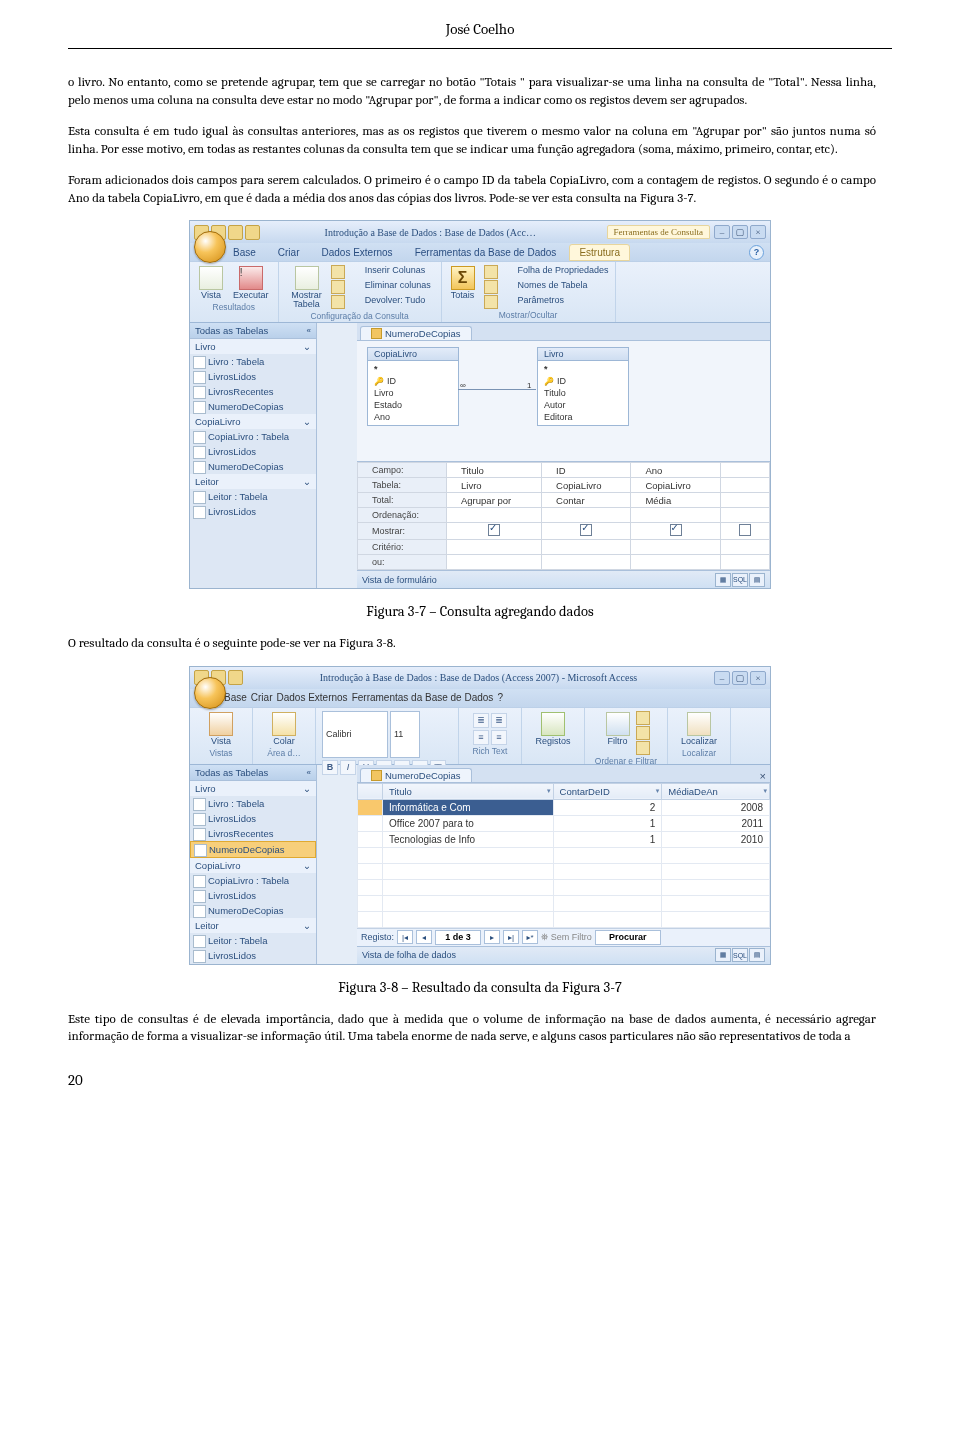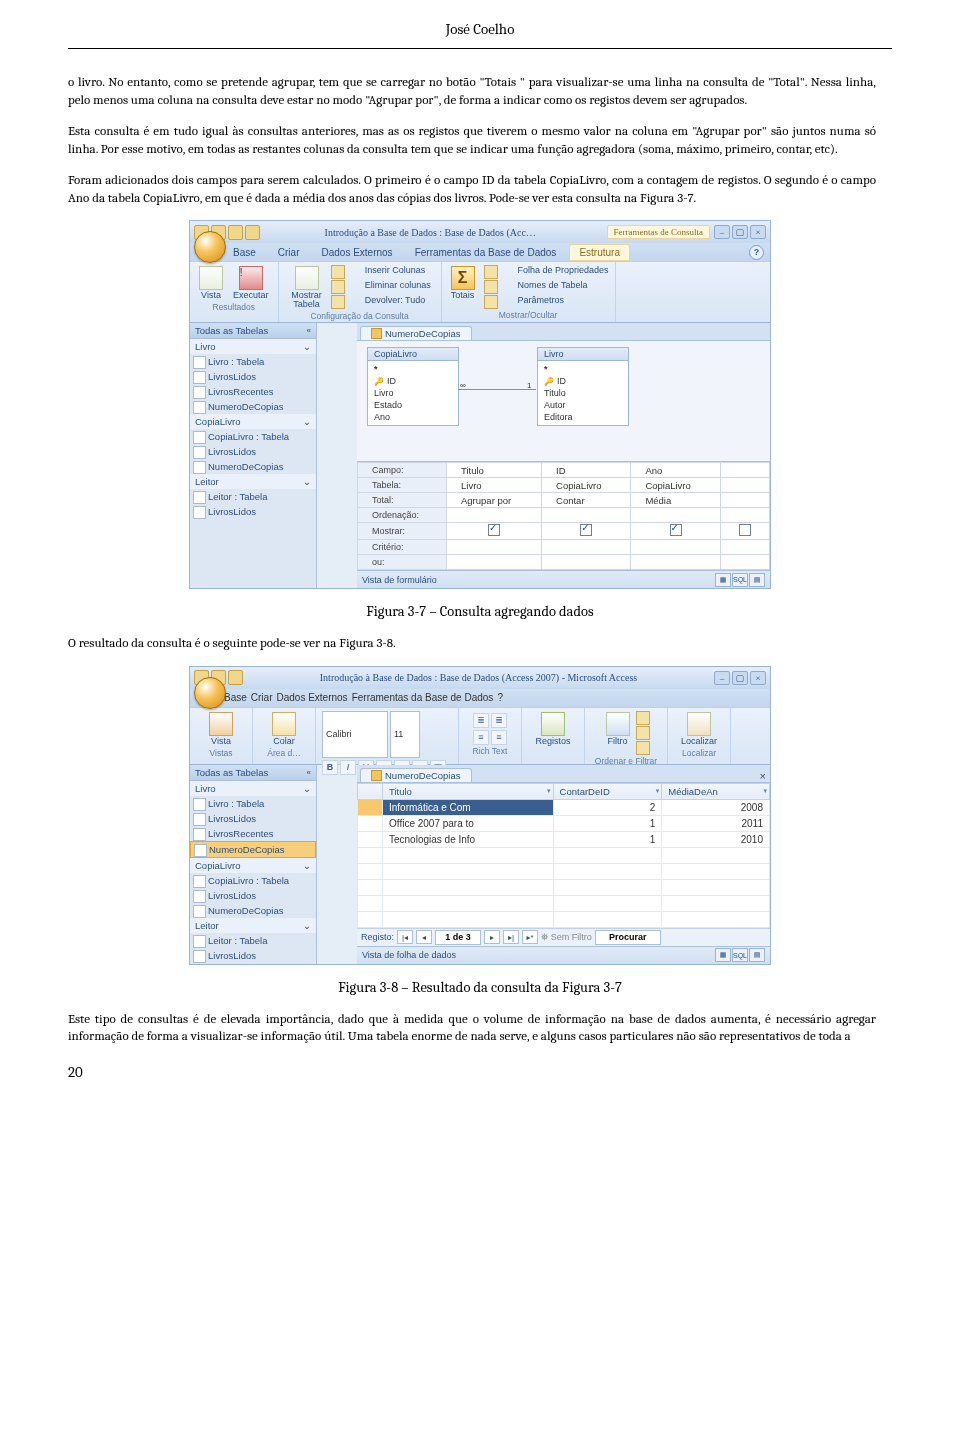--- a/index.html
+++ b/index.html
@@ -28,21 +28,21 @@
   text-align:justify;
   margin:0 16px 14px 0;
 }
 .figure-caption{
   text-align:center;
   font-size:14.5px;
   margin:14px 0 14px 0;
 }
 .page-num{
   font-size:15px;
-  margin-top:18px;
+  margin-top:26px;
 }
 
 .shot{
   border:1px solid #9bb4cf;
   width:580px;
   margin:8px auto 0 auto;
   font-family:"Segoe UI",Tahoma,Arial,sans-serif;
   font-size:10px;
   color:#333;
   background:#dbe7f5;

